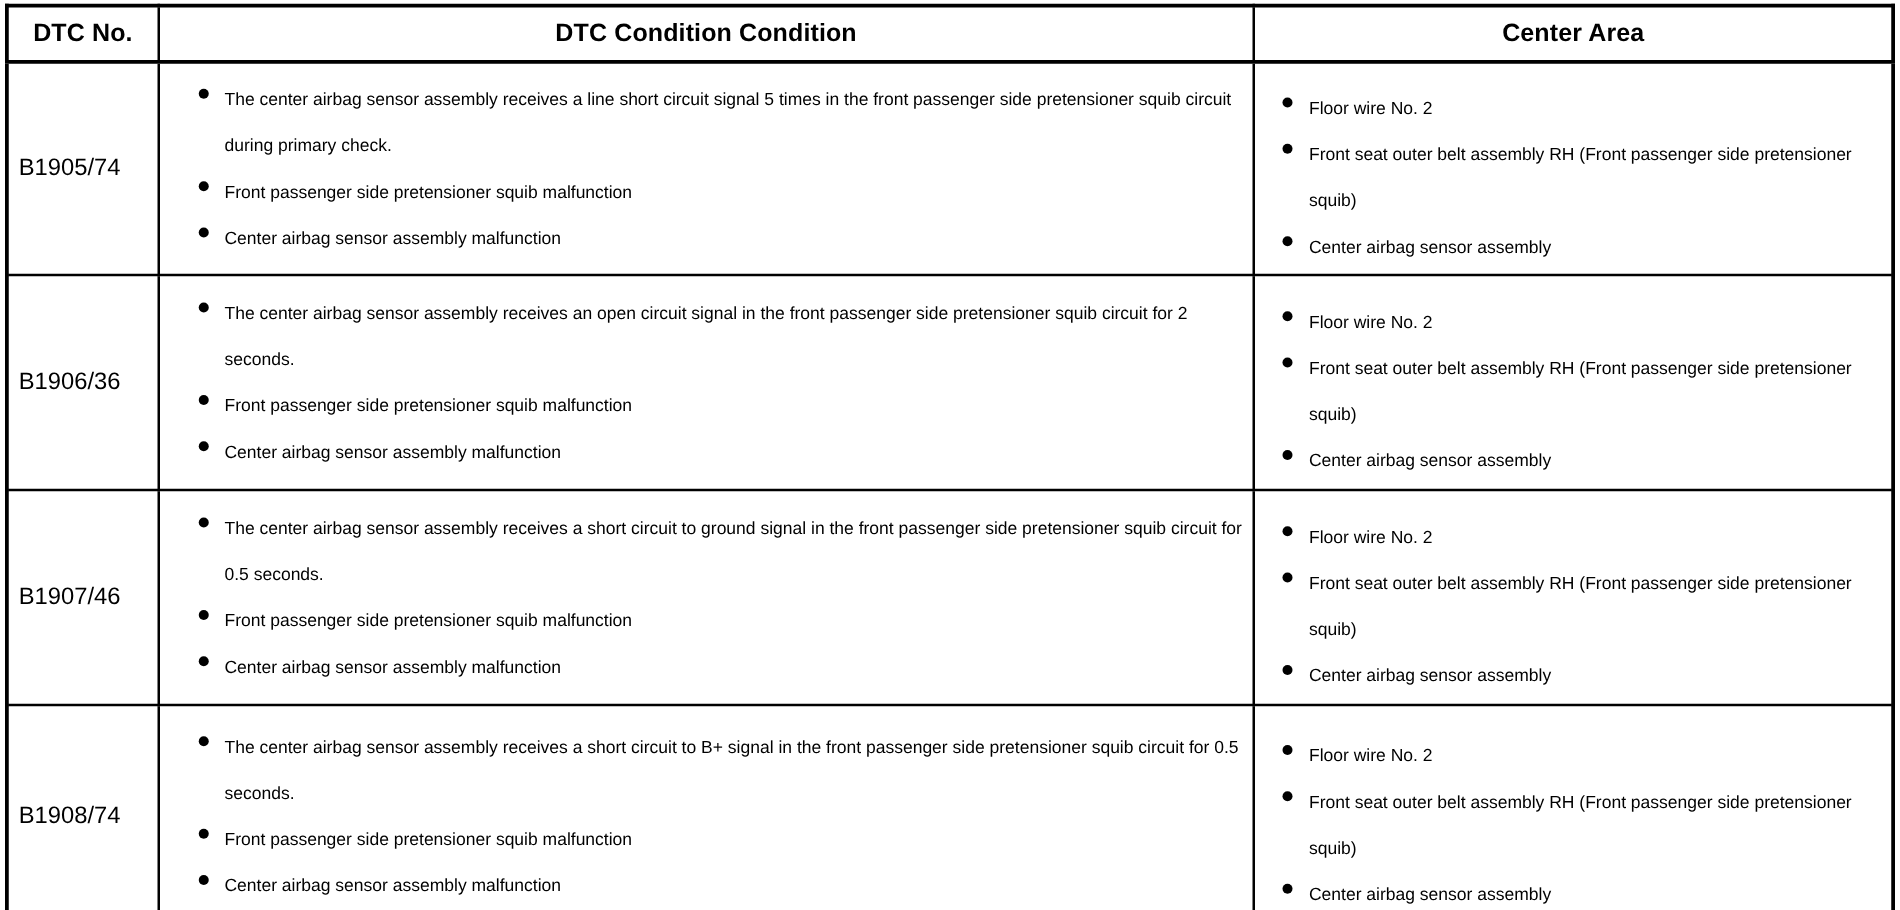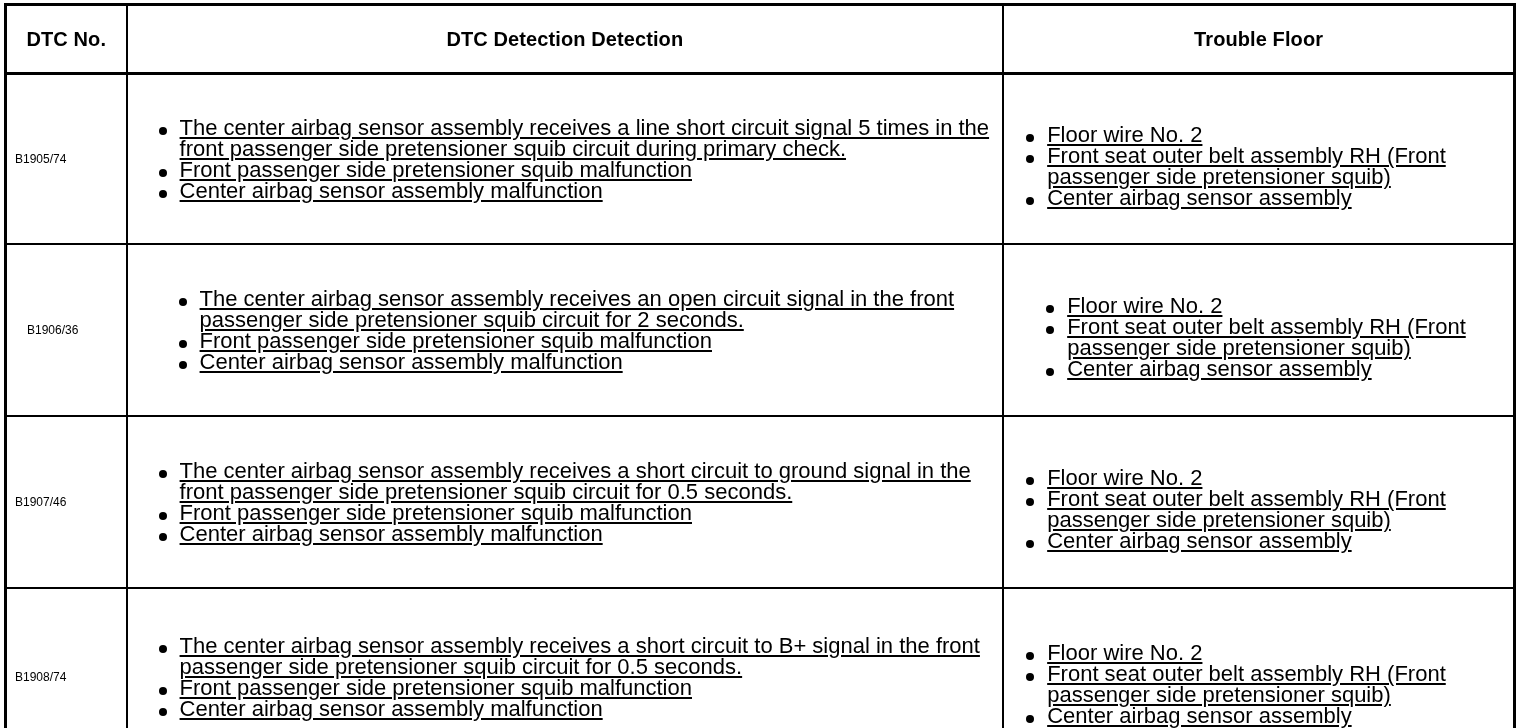--- a/index.html
+++ b/index.html
@@ -42,57 +42,56 @@
 
   
   thead th {
     border-right: 2px solid #000000;
     border-bottom: 3px solid #000000;
     font-size: 20px;
     font-weight: bold;
     text-align: center;
     vertical-align: middle;
     height: 42px;
-    padding: 12px 4px;
+    padding: 0 4px;
     letter-spacing: 0.1px;
   }
   thead th:last-child { border-right: none; }
 
   
   tbody td {
     border-right: 2px solid #000000;
     border-bottom: 2px solid #000000;
     vertical-align: middle;
     padding: 0;
   }
   tbody td:last-child { border-right: none; }
   tbody tr:last-child td { border-bottom: none; }
 
   td.dtc-cell {
     text-align: left;
-    font-size: 12px;
+    font-size: 19px;
     padding: 0 6px 0 8px;
     white-space: nowrap;
   }
 
   td.list-cell { vertical-align: middle; }
 
   ul.bullets {
     list-style: none;
     margin: 0;
     padding: 0;
   }
 
   ul.bullets li {
     position: relative;
-    font-size: 22px;
-    line-height: 21px;
+    font-size: 14px;
+    line-height: 37px;
     padding-left: 24px;
     margin: 0;
-    text-decoration: underline;
   }
   ul.bullets li::before {
     content: "";
     position: absolute;
     left: 3px;
     top: 10px;
     width: 8px;
     height: 8px;
     background: #000000;
     border-radius: 50%;
@@ -108,41 +107,41 @@
   td.area-cell ul.bullets {
     padding: 0 6px 0 19px;
     margin-top: 14px;
   }
   td.area-cell ul.bullets li { padding-left: 24px; }
 
   td.cond-cell { padding-top: 2px; padding-bottom: 2px; }
   td.area-cell { padding-top: 2px; padding-bottom: 2px; }
 
   .row-1 td { height: 164px; }
-  .row-2 td { height: 166px; padding-left: 20px; }
+  .row-2 td { height: 166px; }
   .row-3 td { height: 166px; }
   .row-4 td { height: 172px; }
 </style>
 </head>
 <body>
 
 <div class="sheet">
 
   <table class="dtc-table">
     <colgroup>
       <col class="c-dtc">
       <col class="c-cond">
       <col class="c-area">
     </colgroup>
 
     <thead>
       <tr>
         <th>DTC No.</th>
-        <th>DTC Detection Detection</th>
-        <th>Trouble Floor</th>
+        <th>DTC Condition Condition</th>
+        <th>Center Area</th>
       </tr>
     </thead>
 
     <tbody>
 
       <tr class="row-1">
         <td class="dtc-cell">B1905/74</td>
         <td class="list-cell cond-cell">
           <ul class="bullets">
             <li>The center airbag sensor assembly receives a line short circuit signal 5 times in the front passenger side pretensioner squib circuit during primary check.</li>

